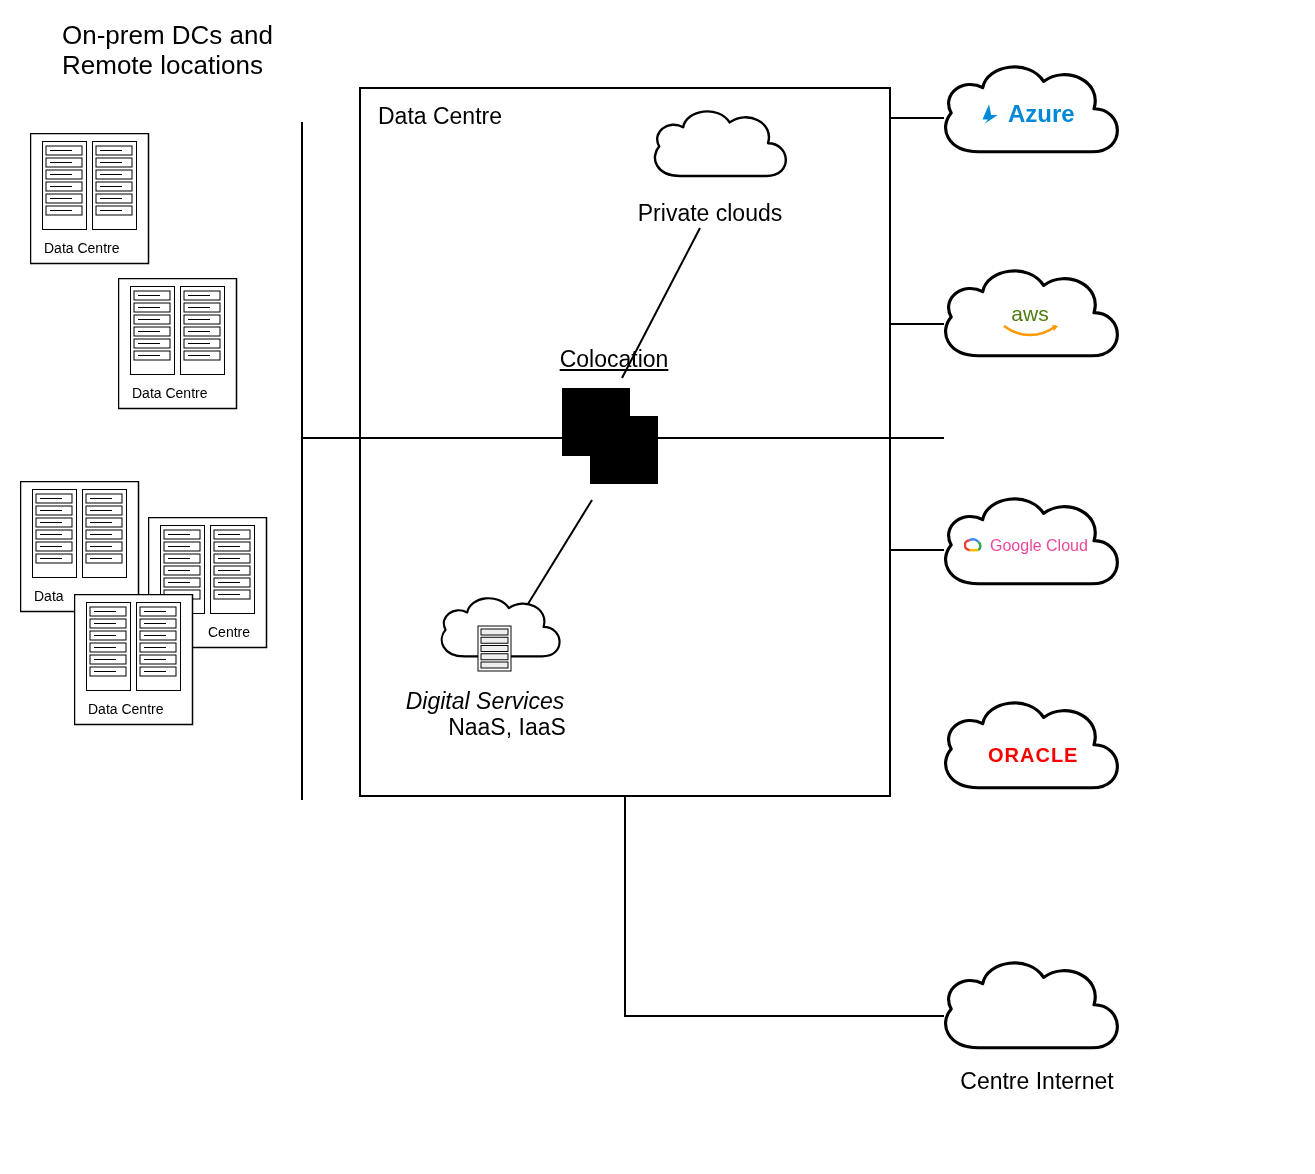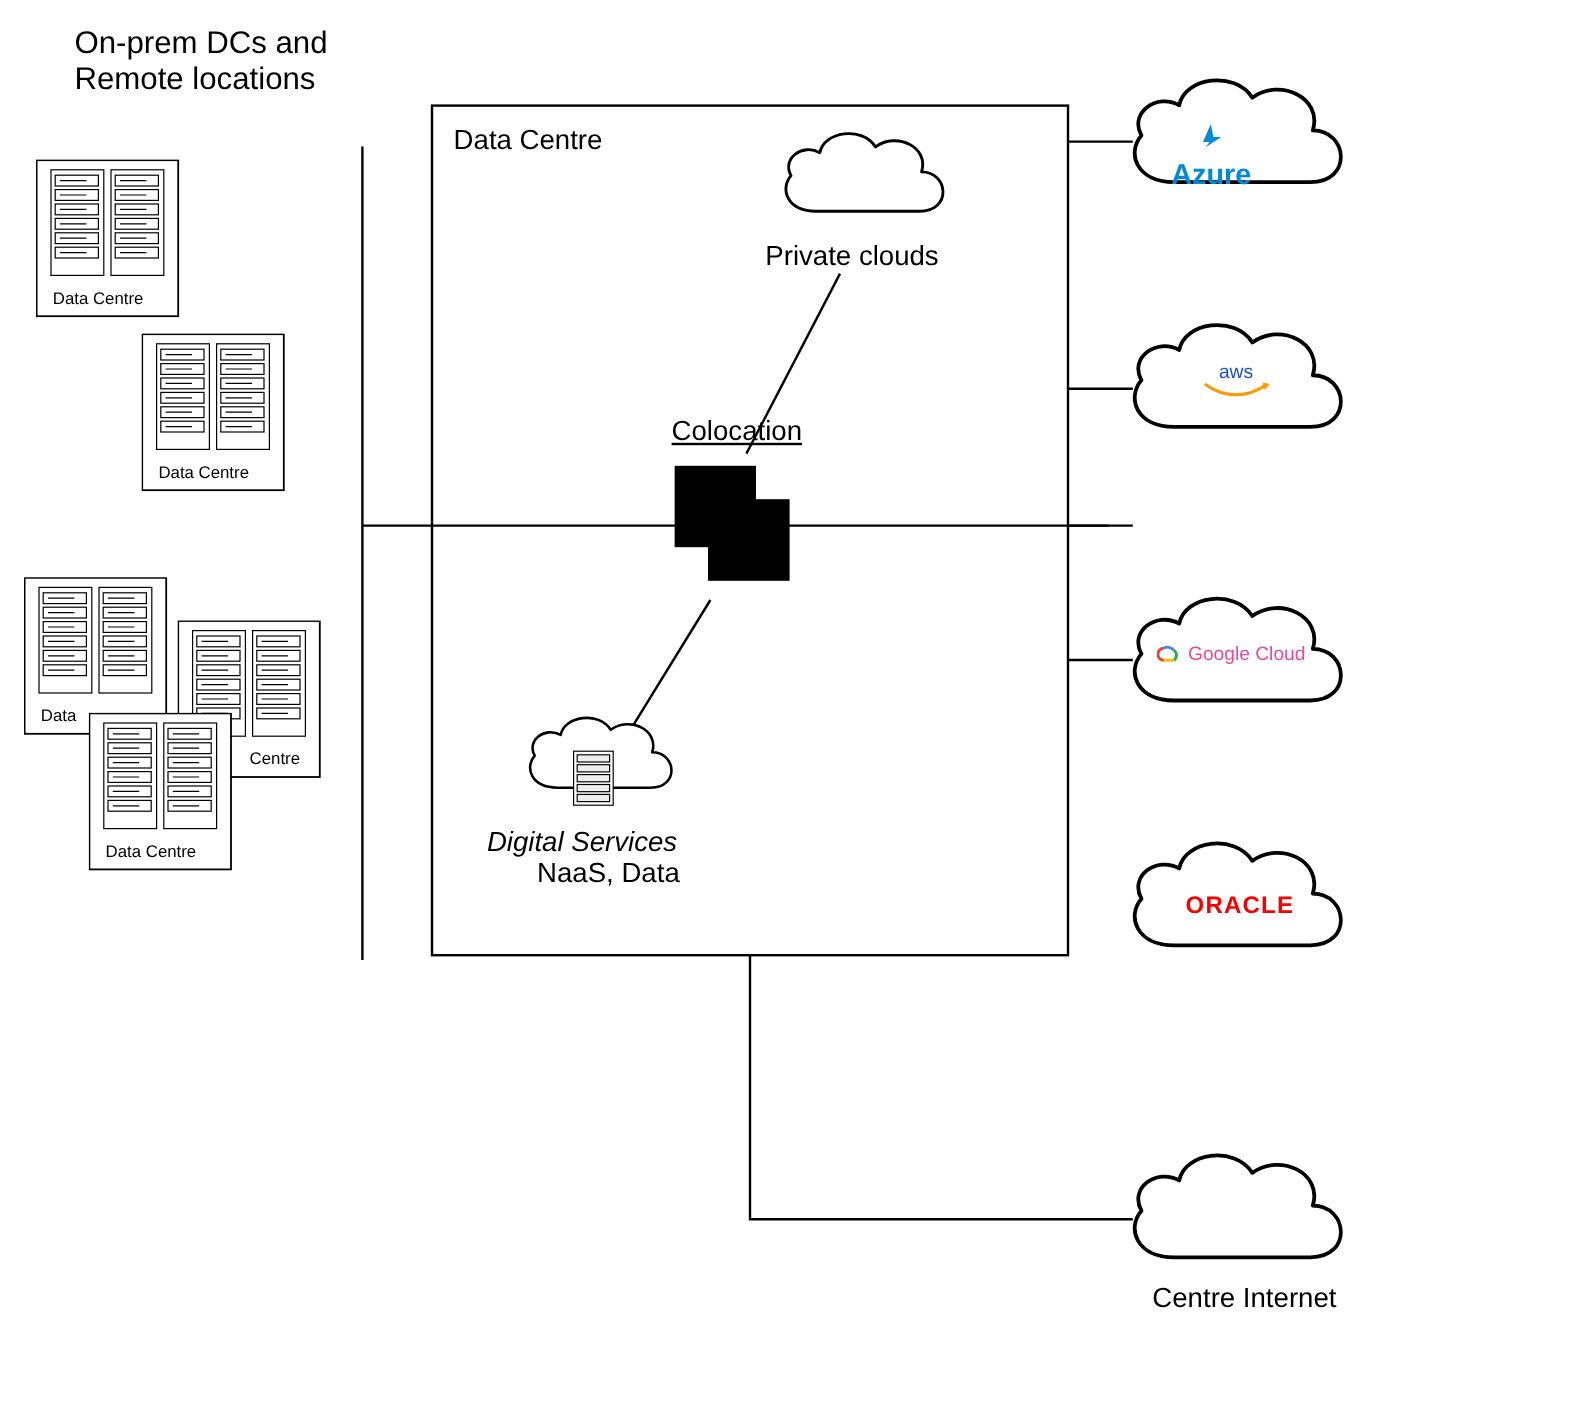--- a/index.html
+++ b/index.html
@@ -17,21 +17,21 @@
     font-weight: 400;
     color: #000;
   }
   .midlabel {
     font-size: 23px;
     font-weight: 400;
     color: #000;
     text-align: center;
   }
   .azure-t { color:#0089d6; font-weight:600; font-size:24px;}
-  .aws-t   { color:#1d4ed8; font-weight:500; font-size:16px;}
+  .aws-t   { color:#4d7c0f; font-weight:500; font-size:21px;}
   .gc-t    { color:#ec4899; font-size:16px;}
   .oracle-t{ color:#f80000; font-weight:700; font-size:20px; letter-spacing:1px;}
 </style>
 </head>
 <body>
 
 <svg width="0" height="0" style="position:absolute">
   <defs>
 
     <g id="cloud-shape">
@@ -136,26 +136,26 @@
     <g stroke="#000" stroke-width="1.3" fill="#eee">
       <rect x="4" y="4" width="36" height="8"></rect>
       <rect x="4" y="15" width="36" height="8"></rect>
       <rect x="4" y="26" width="36" height="8"></rect>
       <rect x="4" y="37" width="36" height="8"></rect>
       <rect x="4" y="48" width="36" height="8"></rect>
     </g>
   </g>
 </svg>
 <div class="abs midlabel" style="left:380px; top:688px; width:210px;font-style:italic;">Digital Services</div>
-<div class="abs midlabel" style="left:402px; top:714px; width:210px;">NaaS, Data</div>
+<div class="abs midlabel" style="left:402px; top:714px; width:210px;">NaaS, IaaS</div>
 
 <svg class="abs" style="left:926px; top:52px" width="220" height="140">
   <use href="#cloud-shape" transform="scale(1.05)"></use>
 </svg>
-<div class="abs" style="left:976px; top:100px; display:flex; align-items:center; gap:6px;flex-direction:column;">
+<div class="abs" style="left:976px; top:100px; display:flex; align-items:center; gap:6px;">
   <svg width="26" height="26" viewBox="0 0 24 24">
     <path d="M12 3 L6 17 L11 17 L8 21 L20 13 L14 13 Z" fill="#0089d6"></path>
   </svg>
   <span class="azure-t">Azure</span>
 </div>
 
 <svg class="abs" style="left:926px; top:256px" width="220" height="140">
   <use href="#cloud-shape" transform="scale(1.05)"></use>
 </svg>
 <div class="abs" style="left:1002px; top:302px; text-align:center;">

